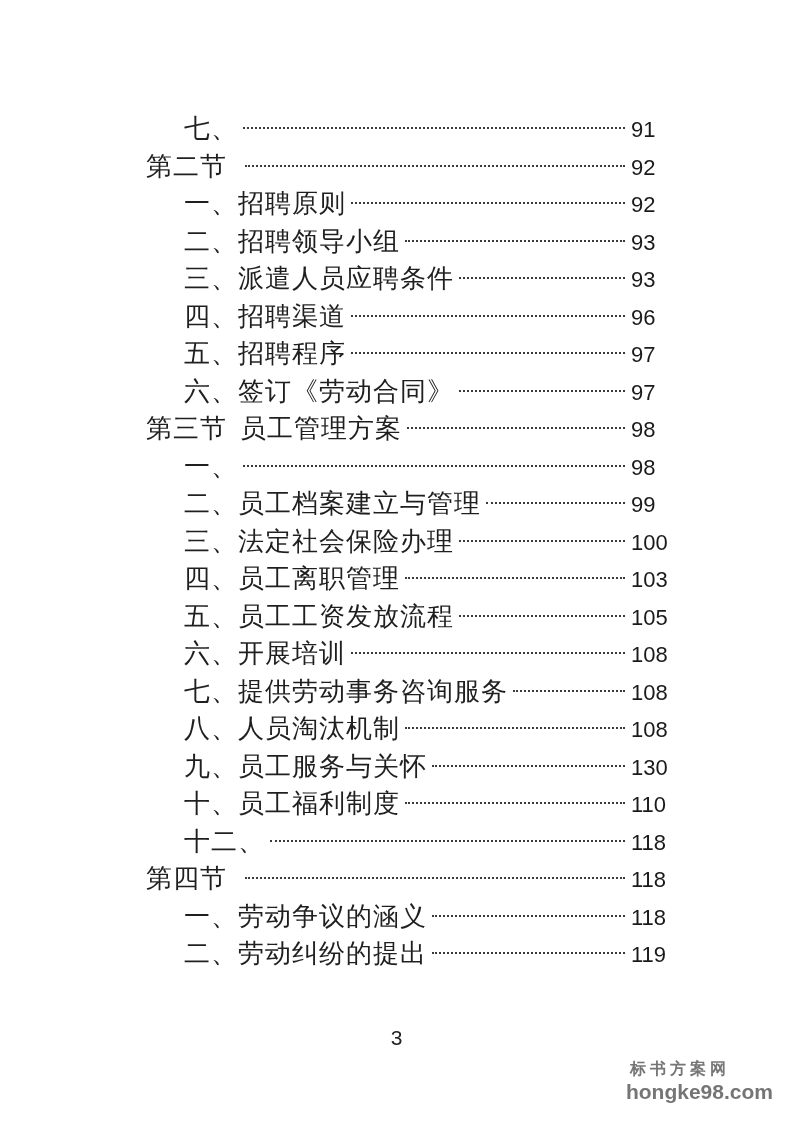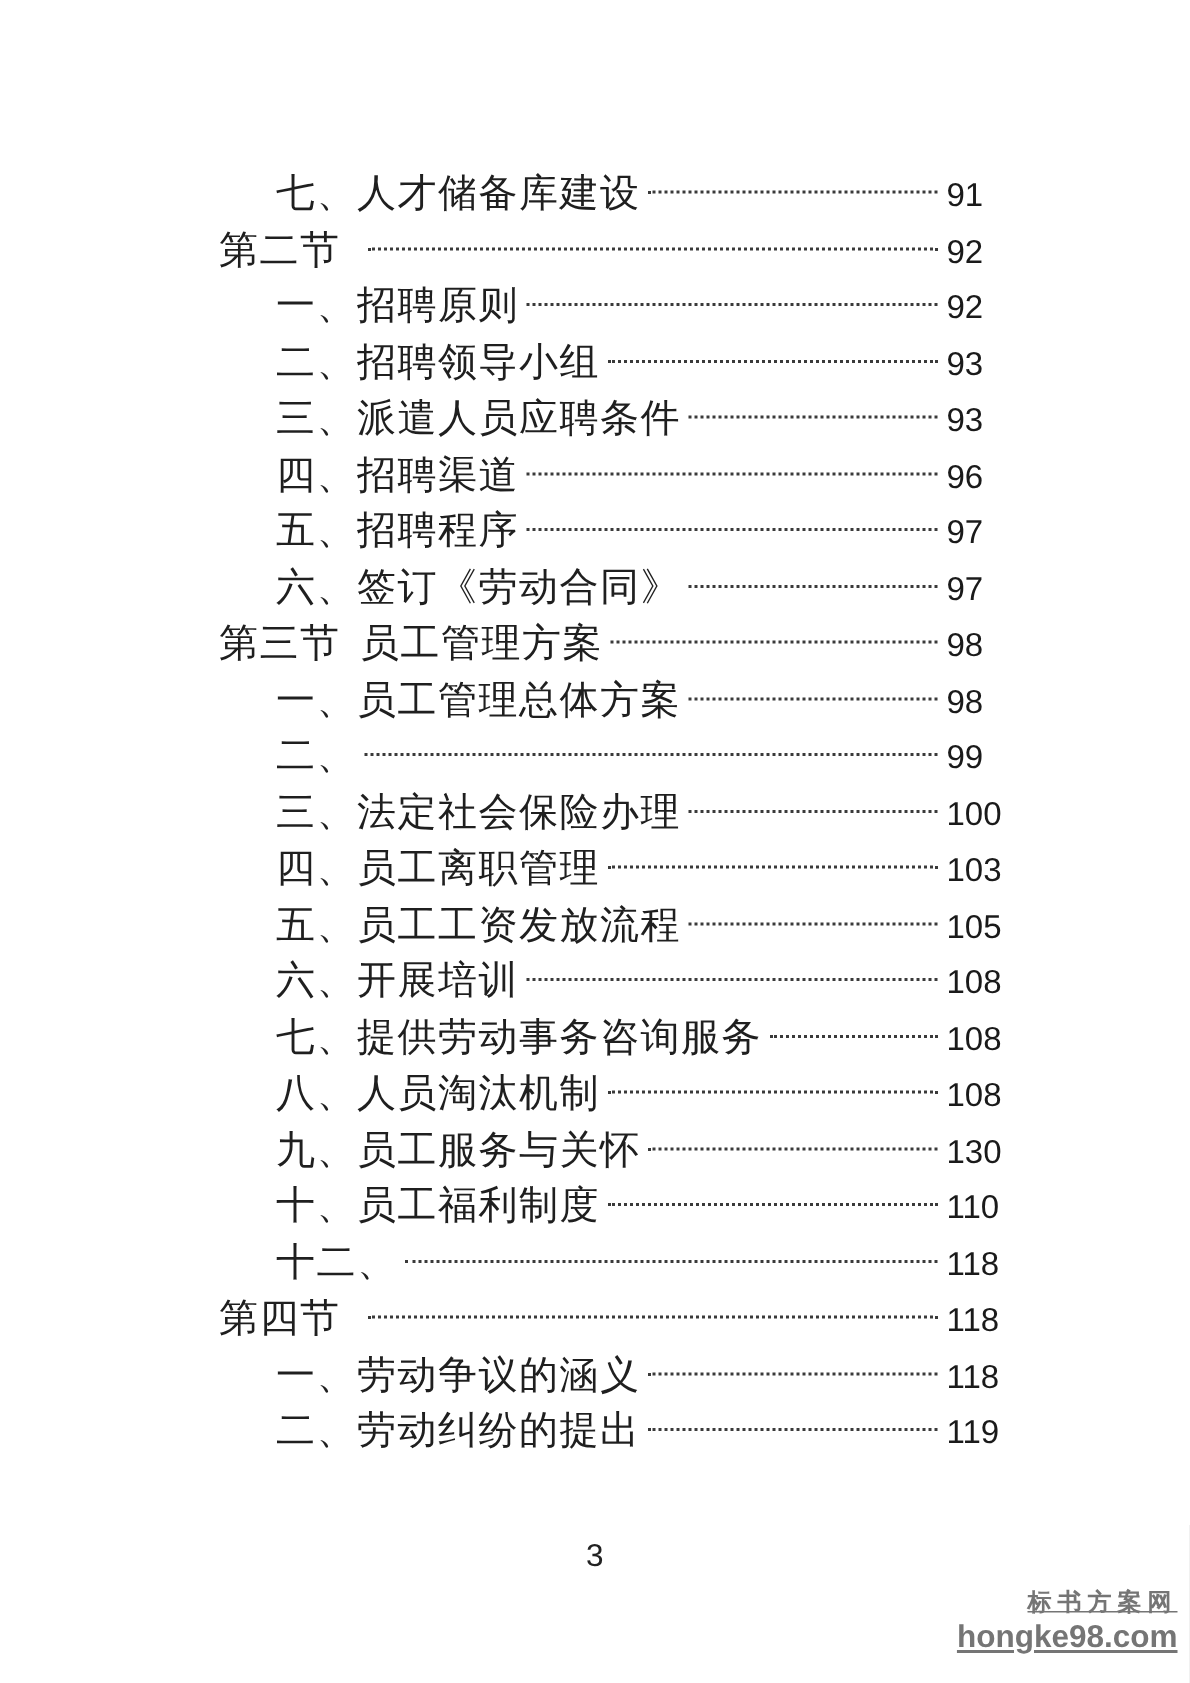--- a/index.html
+++ b/index.html
@@ -56,26 +56,25 @@
     left: 0;
     top: 1026px;
     width: 100%;
     text-align: center;
     font-family: "Liberation Sans", "DejaVu Sans", sans-serif;
     font-size: 21px;
     color: #222222;
   }
   .watermark {
     position: absolute;
-    right: 8px;
+    right: 20px;
     top: 1058px;
-    text-align: right;
+    text-align: left;
     color: #757575;
     user-select: none;
-    text-decoration: underline;
   }
   .watermark-cn {
     font-size: 16px;
     font-weight: 700;
     letter-spacing: 4px;
     padding-left: 4px;
     line-height: 22px;
   }
   .watermark-url {
     font-family: "Liberation Sans", "DejaVu Sans", sans-serif;
@@ -85,21 +84,20 @@
   }
 </style>
 </head>
 <body>
 
 <div class="page">
 
   <main class="toc" id="toc">
       <div class="toc-row toc-row--item">
     <span class="toc-no">七、</span>
-    <span class="toc-title">人才储备库建设</span>
     <span class="toc-leader"></span>
     <span class="toc-page">91</span>
   </div>
       <div class="toc-row toc-row--section">
     <span class="toc-no">第二节</span>
     <span class="toc-leader"></span>
     <span class="toc-page">92</span>
   </div>
       <div class="toc-row toc-row--item">
     <span class="toc-no">一、</span>
@@ -138,26 +136,26 @@
     <span class="toc-page">97</span>
   </div>
       <div class="toc-row toc-row--section">
     <span class="toc-no">第三节</span>
     <span class="toc-title">员工管理方案</span>
     <span class="toc-leader"></span>
     <span class="toc-page">98</span>
   </div>
       <div class="toc-row toc-row--item">
     <span class="toc-no">一、</span>
-    <span class="toc-title">员工管理总体方案</span>
     <span class="toc-leader"></span>
     <span class="toc-page">98</span>
   </div>
       <div class="toc-row toc-row--item">
     <span class="toc-no">二、</span>
+    <span class="toc-title">员工档案建立与管理</span>
     <span class="toc-leader"></span>
     <span class="toc-page">99</span>
   </div>
       <div class="toc-row toc-row--item">
     <span class="toc-no">三、</span>
     <span class="toc-title">法定社会保险办理</span>
     <span class="toc-leader"></span>
     <span class="toc-page">100</span>
   </div>
       <div class="toc-row toc-row--item">

